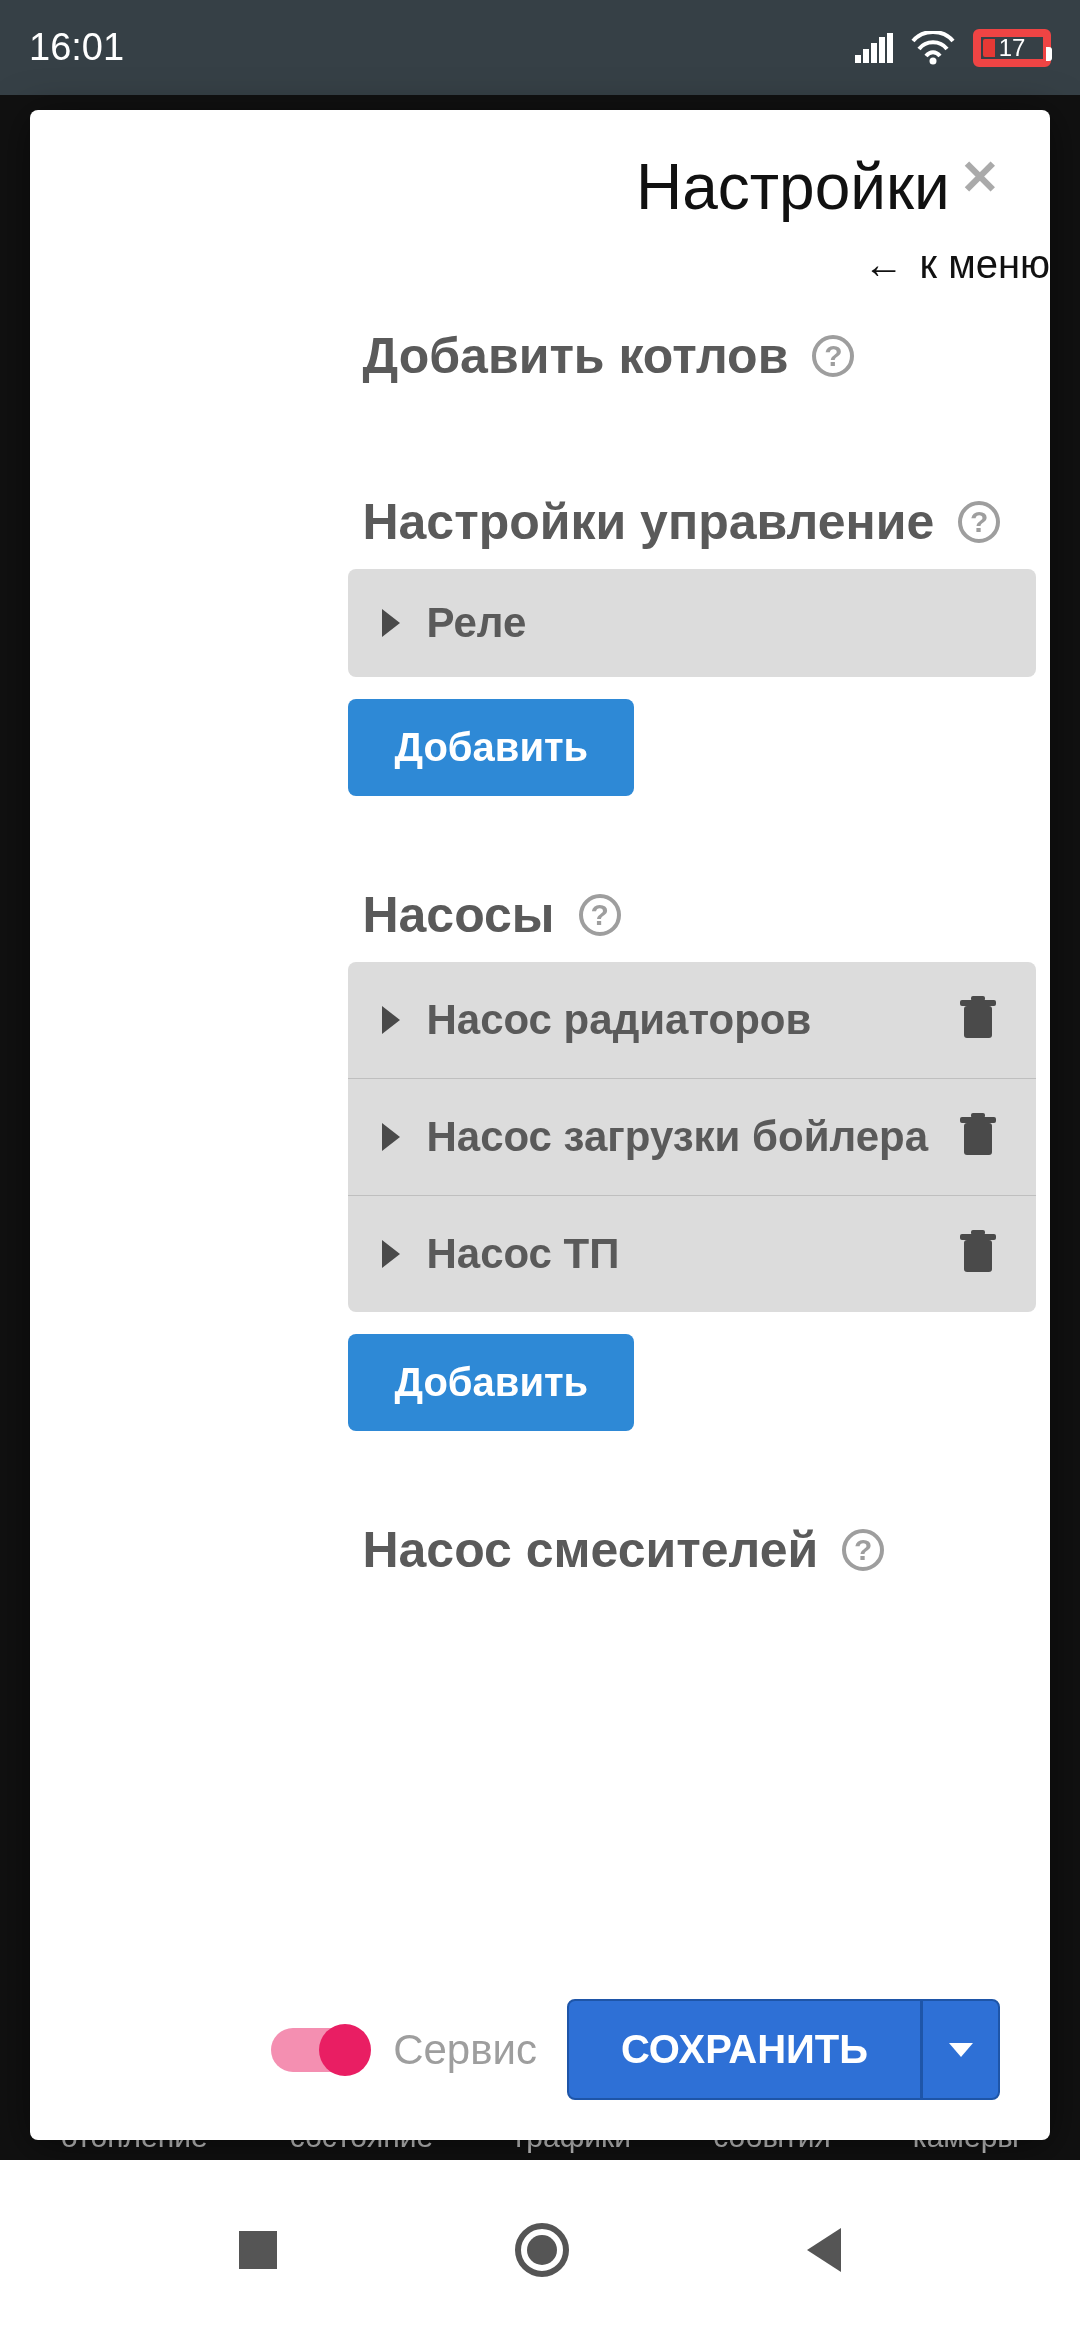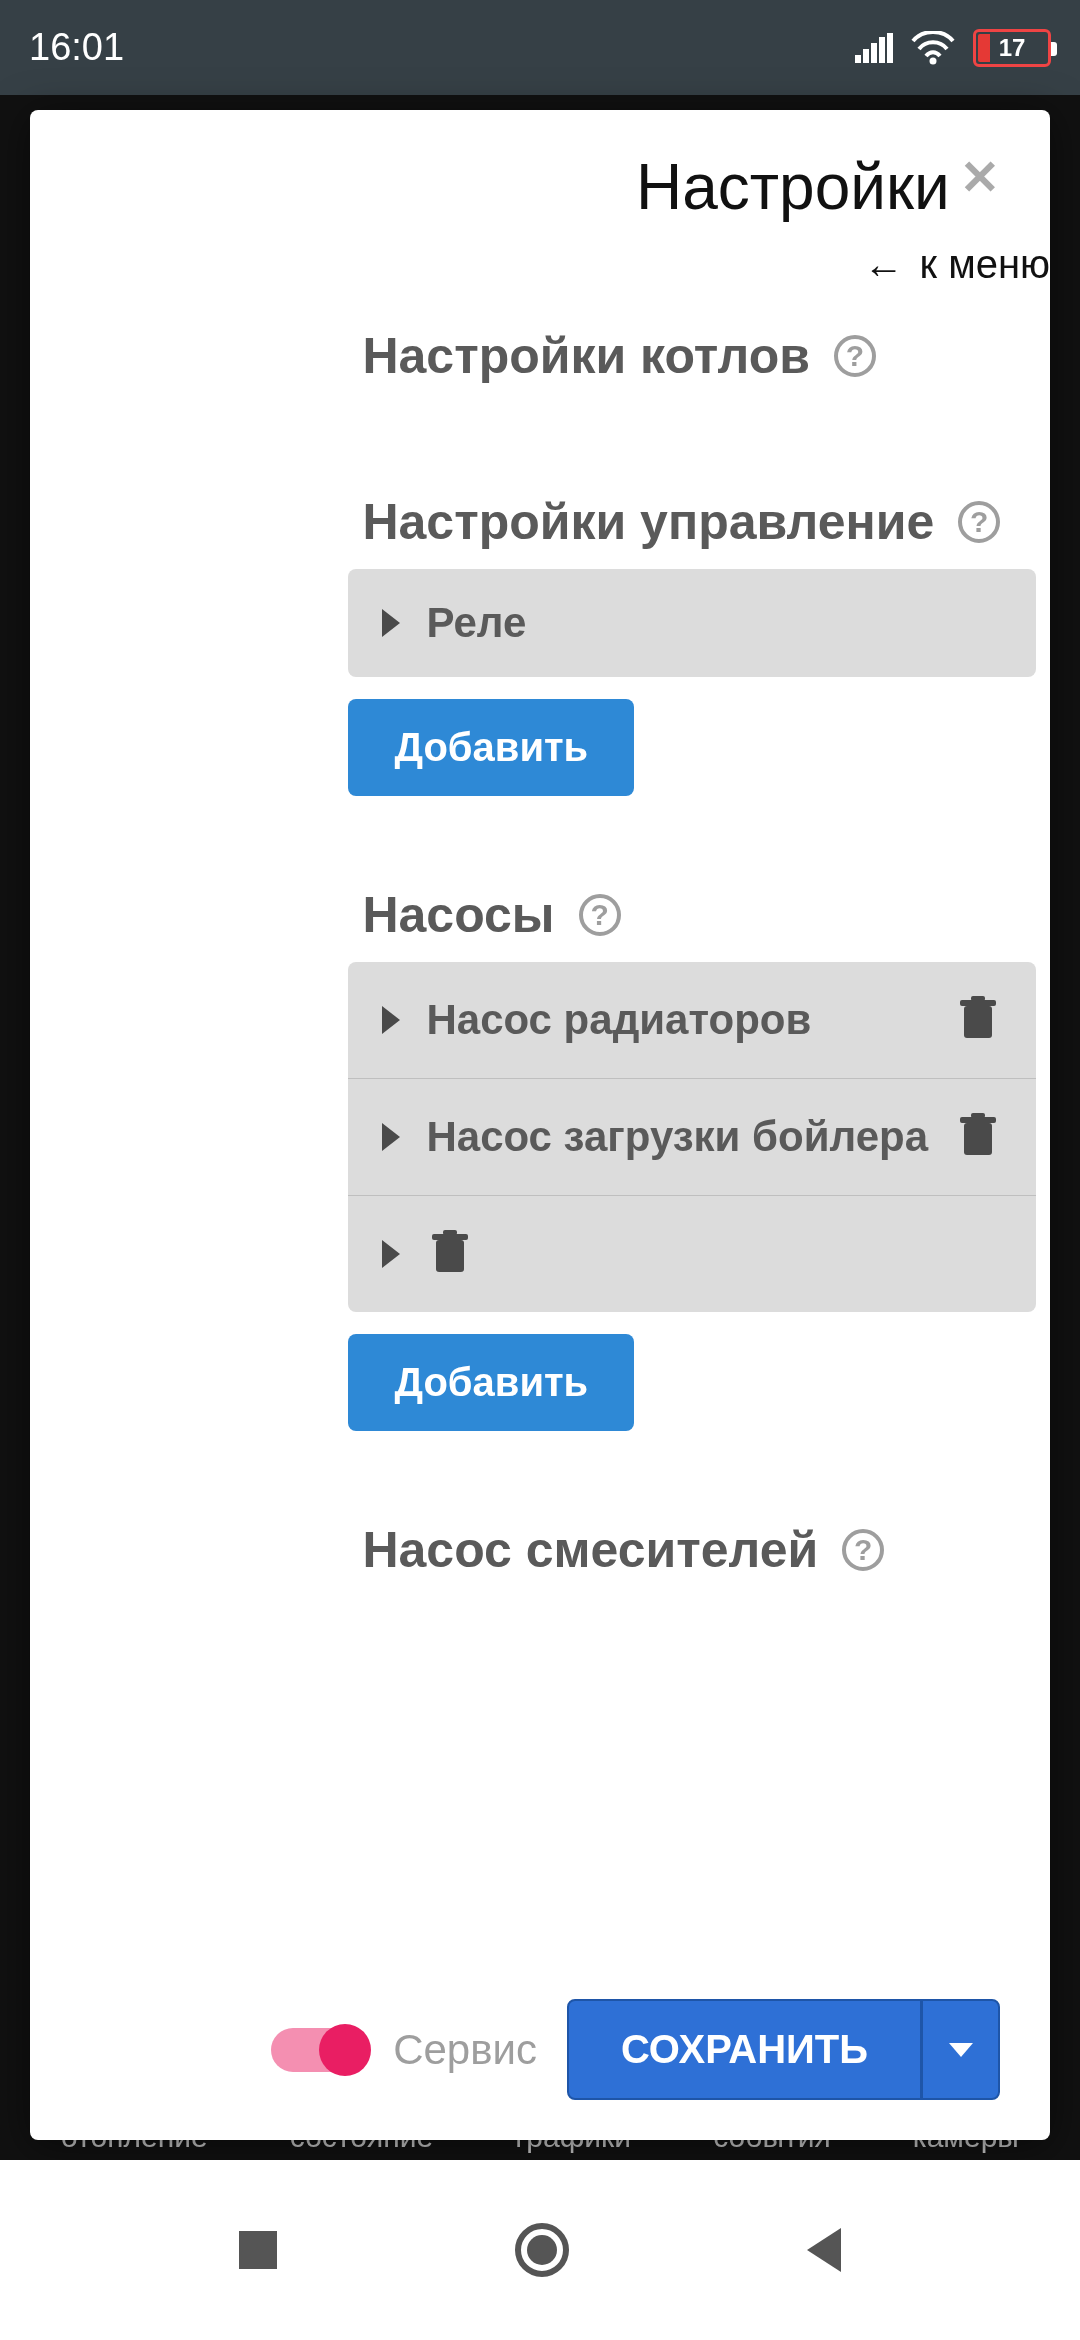--- a/index.html
+++ b/index.html
@@ -8,23 +8,23 @@
 
   
   .status-bar {
     position: absolute; top: 0; left: 0; right: 0; height: 95px;
     background: #364046; color: #fff; display: flex; align-items: center;
     justify-content: space-between; padding: 0 29px; font-size: 38px; font-weight: 500;
   }
   .status-right { display: flex; align-items: center; gap: 18px; }
   .signal-icon, .wifi-icon { display: inline-flex; }
   .battery-box {
-    width: 78px; height: 38px; border: 3px solid #ef4444; border-radius: 6px;
+    width: 78px; height: 38px; border: 8px solid #ef4444; border-radius: 6px;
     position: relative; display: flex; align-items: center; justify-content: center;
-    font-size: 24px; font-weight: 700;
+    font-size: 24px; font-weight: 400;
   }
   .battery-box::after {
     content: ""; position: absolute; right: -9px; top: 10px; width: 6px; height: 14px;
     background: #fff; border-radius: 0 3px 3px 0;
   }
   .battery-fill { position: absolute; left: 2px; top: 2px; bottom: 2px; width: 12px; background: #e53935; border-radius: 2px 0 0 2px; }
   .battery-text { position: relative; z-index: 1; color:#fff; }
 
   
   .app-bg {
@@ -188,21 +188,21 @@
   </div>
   <div class="back-link">
     <span class="back-arrow">←</span>
     <span>к меню</span>
   </div>
 
   <div class="modal-body">
 
     <div class="section">
       <div class="section-title-row">
-        <span class="section-title">Настройки котлов</span>
+        <span class="section-title">Добавить котлов</span>
         <span class="help-circle">?</span>
       </div>
     </div>
 
     <div class="section">
       <div class="section-title-row">
         <span class="section-title">Настройки управление</span>
         <span class="help-circle">?</span>
       </div>
       <div class="item-list">
@@ -241,20 +241,21 @@
                 <g fill="#4a4a4a">
                   <rect x="6" y="10" width="28" height="32" rx="3"></rect>
                   <rect x="2" y="4" width="36" height="6" rx="2"></rect>
                   <rect x="13" y="0" width="14" height="5" rx="2"></rect>
                 </g>
               </svg>
           </span>
         </div>
         <div class="list-item">
           <span class="caret-right"></span>
+          <span class="item-label">Насос ТП</span>
           <span class="trash-btn">
             <svg width="40" height="44" viewBox="0 0 40 44">
                 <g fill="#4a4a4a">
                   <rect x="6" y="10" width="28" height="32" rx="3"></rect>
                   <rect x="2" y="4" width="36" height="6" rx="2"></rect>
                   <rect x="13" y="0" width="14" height="5" rx="2"></rect>
                 </g>
               </svg>
           </span>
         </div>

